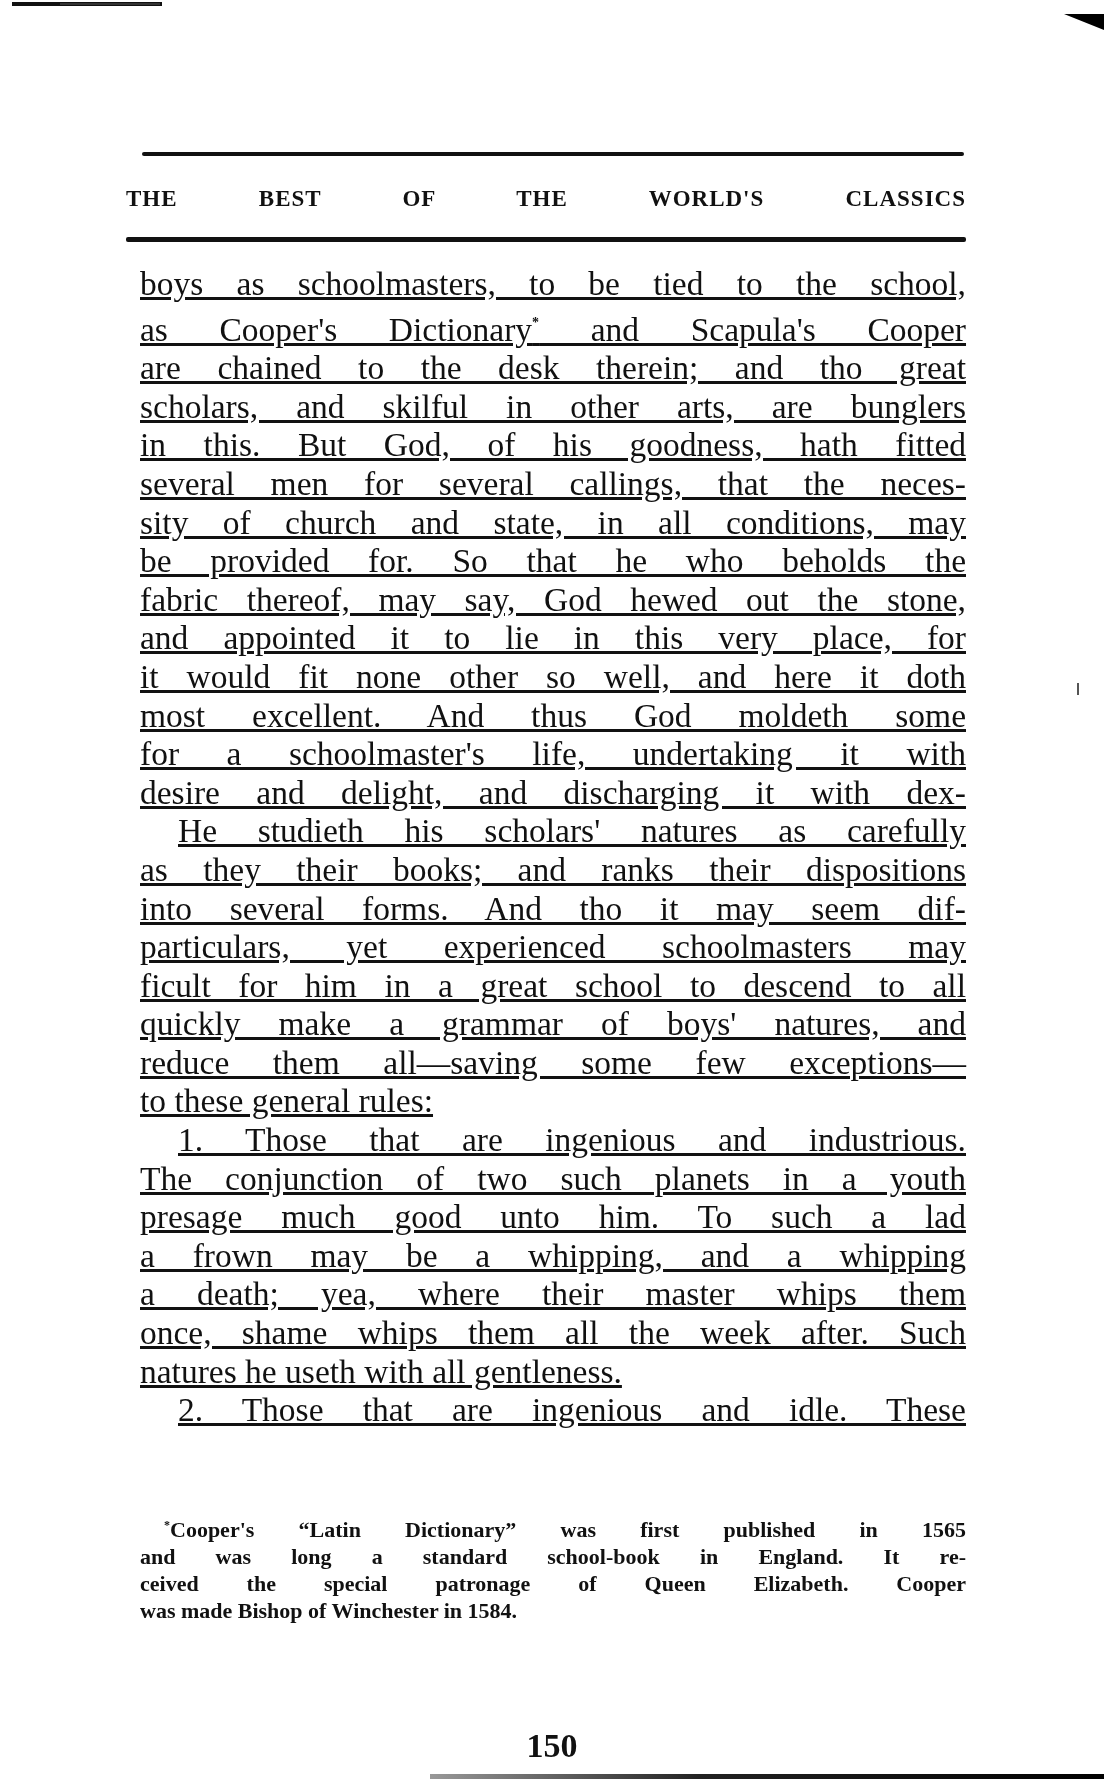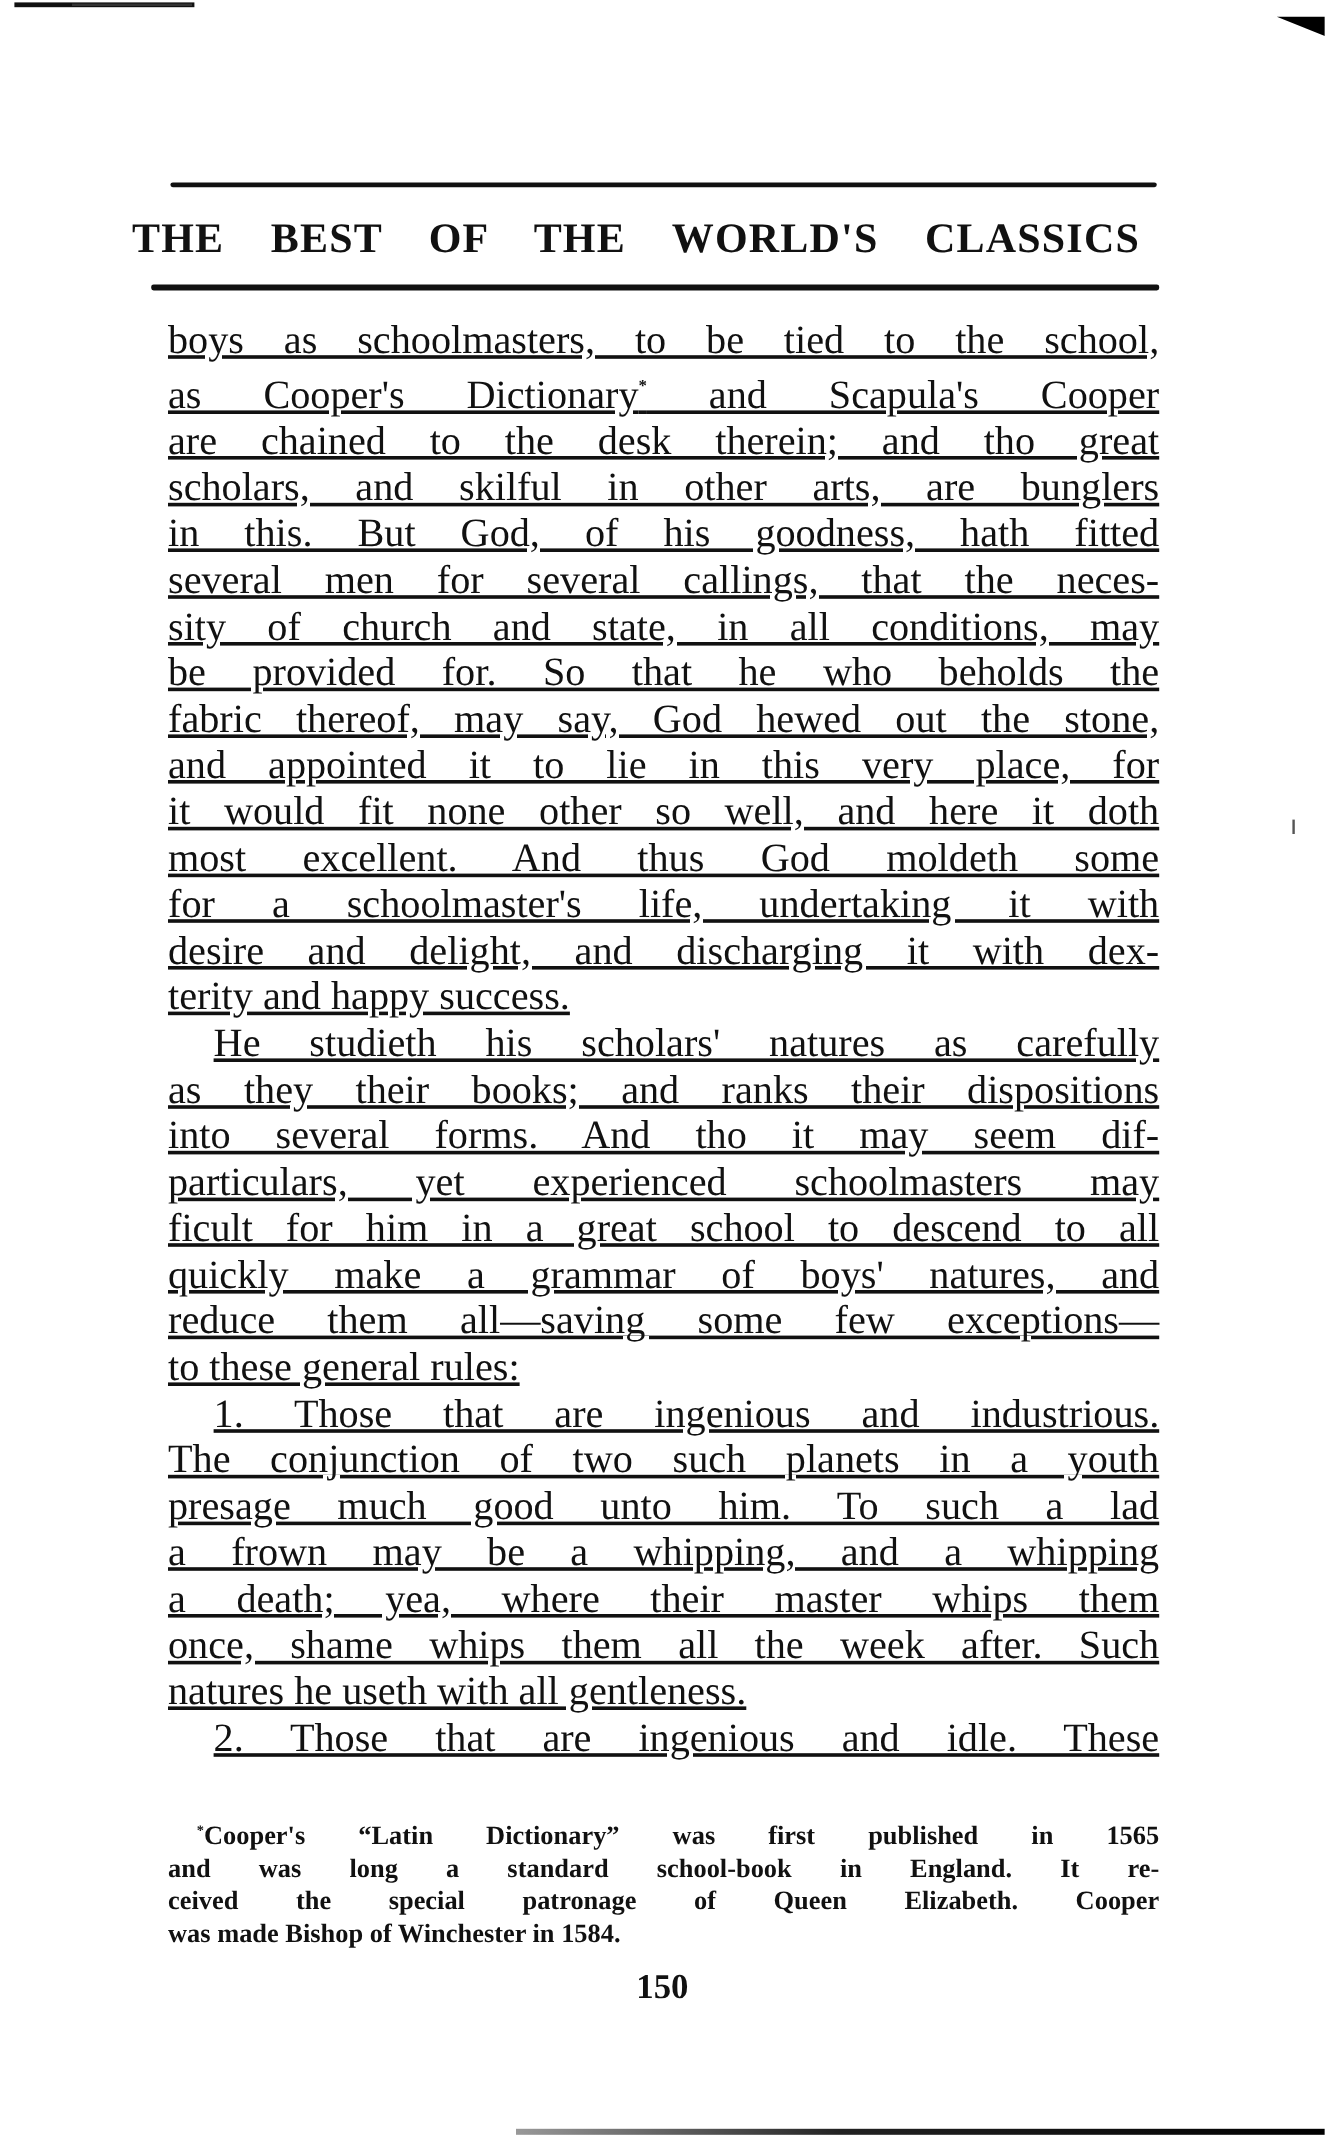--- a/index.html
+++ b/index.html
@@ -7,37 +7,37 @@
   .serif { font-family: "Liberation Serif", "DejaVu Serif", serif; }
 
   .top-scrap { position: absolute; left: 12px; top: 2px; width: 150px; height: 4px; background: #111; }
   .top-scrap2 { position: absolute; left: 60px; top: 3px; width: 100px; height: 2px; background: #333; }
   .corner-mark { position: absolute; right: 0; top: 14px; width: 0; height: 0;
     border-top: 16px solid #000; border-left: 40px solid transparent; }
 
   .rule-top { position: absolute; left: 142px; top: 152px; width: 822px; height: 4px; background: #111; border-radius: 2px; }
   .rule-bottom { position: absolute; left: 126px; top: 237px; width: 840px; height: 5px; background: #111; border-radius: 2px; }
 
-  .running-head { position: absolute; left: 110px; top: 178px; width: 840px; text-align: justify;
-    text-align-last: justify; font-size: 35px; font-weight: bold; letter-spacing: 1px; line-height: 42px; }
+  .running-head { position: absolute; left: 126px; top: 178px; width: 840px; text-align: justify;
+    text-align-last: justify; font-size: 23px; font-weight: bold; letter-spacing: 1px; line-height: 42px; }
 
   .body-text { position: absolute; left: 140px; top: 265px; width: 826px; font-size: 33.5px; line-height: 38.6px;
     text-align: justify; text-decoration: underline; }
   .body-text .line { display: block; text-align: justify; text-align-last: justify; white-space: nowrap; }
   .body-text .line.last { text-align-last: left; }
   .body-text .line.ind { padding-left: 38px; }
   sup.fnref { font-size: 14px; vertical-align: 14px; font-weight: bold; }
 
   .footnote { position: absolute; left: 140px; top: 1512px; width: 826px; font-size: 22px; line-height: 27px; font-weight: bold; }
   .footnote .line { display: block; text-align: justify; text-align-last: justify; white-space: nowrap; }
   .footnote .line.last { text-align-last: left; }
   .footnote .line.ind { padding-left: 24px; }
   .footnote .mark { font-size: 12px; vertical-align: 8px; }
 
-  .page-number { position: absolute; left: 0; width: 1104px; top: 1640px; text-align: center; font-size: 29px; font-weight: bold; }
+  .page-number { position: absolute; left: 0; width: 1104px; top: 1727px; text-align: center; font-size: 34px; font-weight: bold; }
 
   .bottom-rule { position: absolute; left: 430px; top: 1774px; width: 674px; height: 5px; background: linear-gradient(90deg, #999 0%, #222 40%, #000 100%); }
   .margin-tick { position: absolute; left: 1077px; top: 683px; width: 2px; height: 12px; background: #555; }
 </style>
 </head>
 <body>
 
 <div class="top-scrap"></div>
 <div class="top-scrap2"></div>
 <div class="corner-mark"></div>
@@ -54,21 +54,20 @@
     <span class="line"><span>in this.  But God, of his goodness, hath fitted</span></span>
     <span class="line"><span>several men for several callings, that the neces-</span></span>
     <span class="line"><span>sity of church and state, in all conditions, may</span></span>
     <span class="line"><span>be provided for.  So that he who beholds the</span></span>
     <span class="line"><span>fabric thereof, may say, God hewed out the stone,</span></span>
     <span class="line"><span>and appointed it to lie in this very place, for</span></span>
     <span class="line"><span>it would fit none other so well, and here it doth</span></span>
     <span class="line"><span>most excellent.  And thus God moldeth some</span></span>
     <span class="line"><span>for a schoolmaster's life, undertaking it with</span></span>
     <span class="line"><span>desire and delight, and discharging it with dex-</span></span>
-    <span class="line last"><span>terity and happy success.</span></span>
     <span class="line ind"><span>He studieth his scholars' natures as carefully</span></span>
     <span class="line"><span>as they their books; and ranks their dispositions</span></span>
     <span class="line"><span>into several forms.  And tho it may seem dif-</span></span>
     <span class="line"><span>particulars, yet experienced schoolmasters may</span></span>
     <span class="line"><span>ficult for him in a great school to descend to all</span></span>
     <span class="line"><span>quickly make a grammar of boys' natures, and</span></span>
     <span class="line"><span>reduce them all—saving some few exceptions—</span></span>
     <span class="line last"><span>to these general rules:</span></span>
     <span class="line ind"><span>1. Those that are ingenious and industrious.</span></span>
     <span class="line"><span>The conjunction of two such planets in a youth</span></span>

